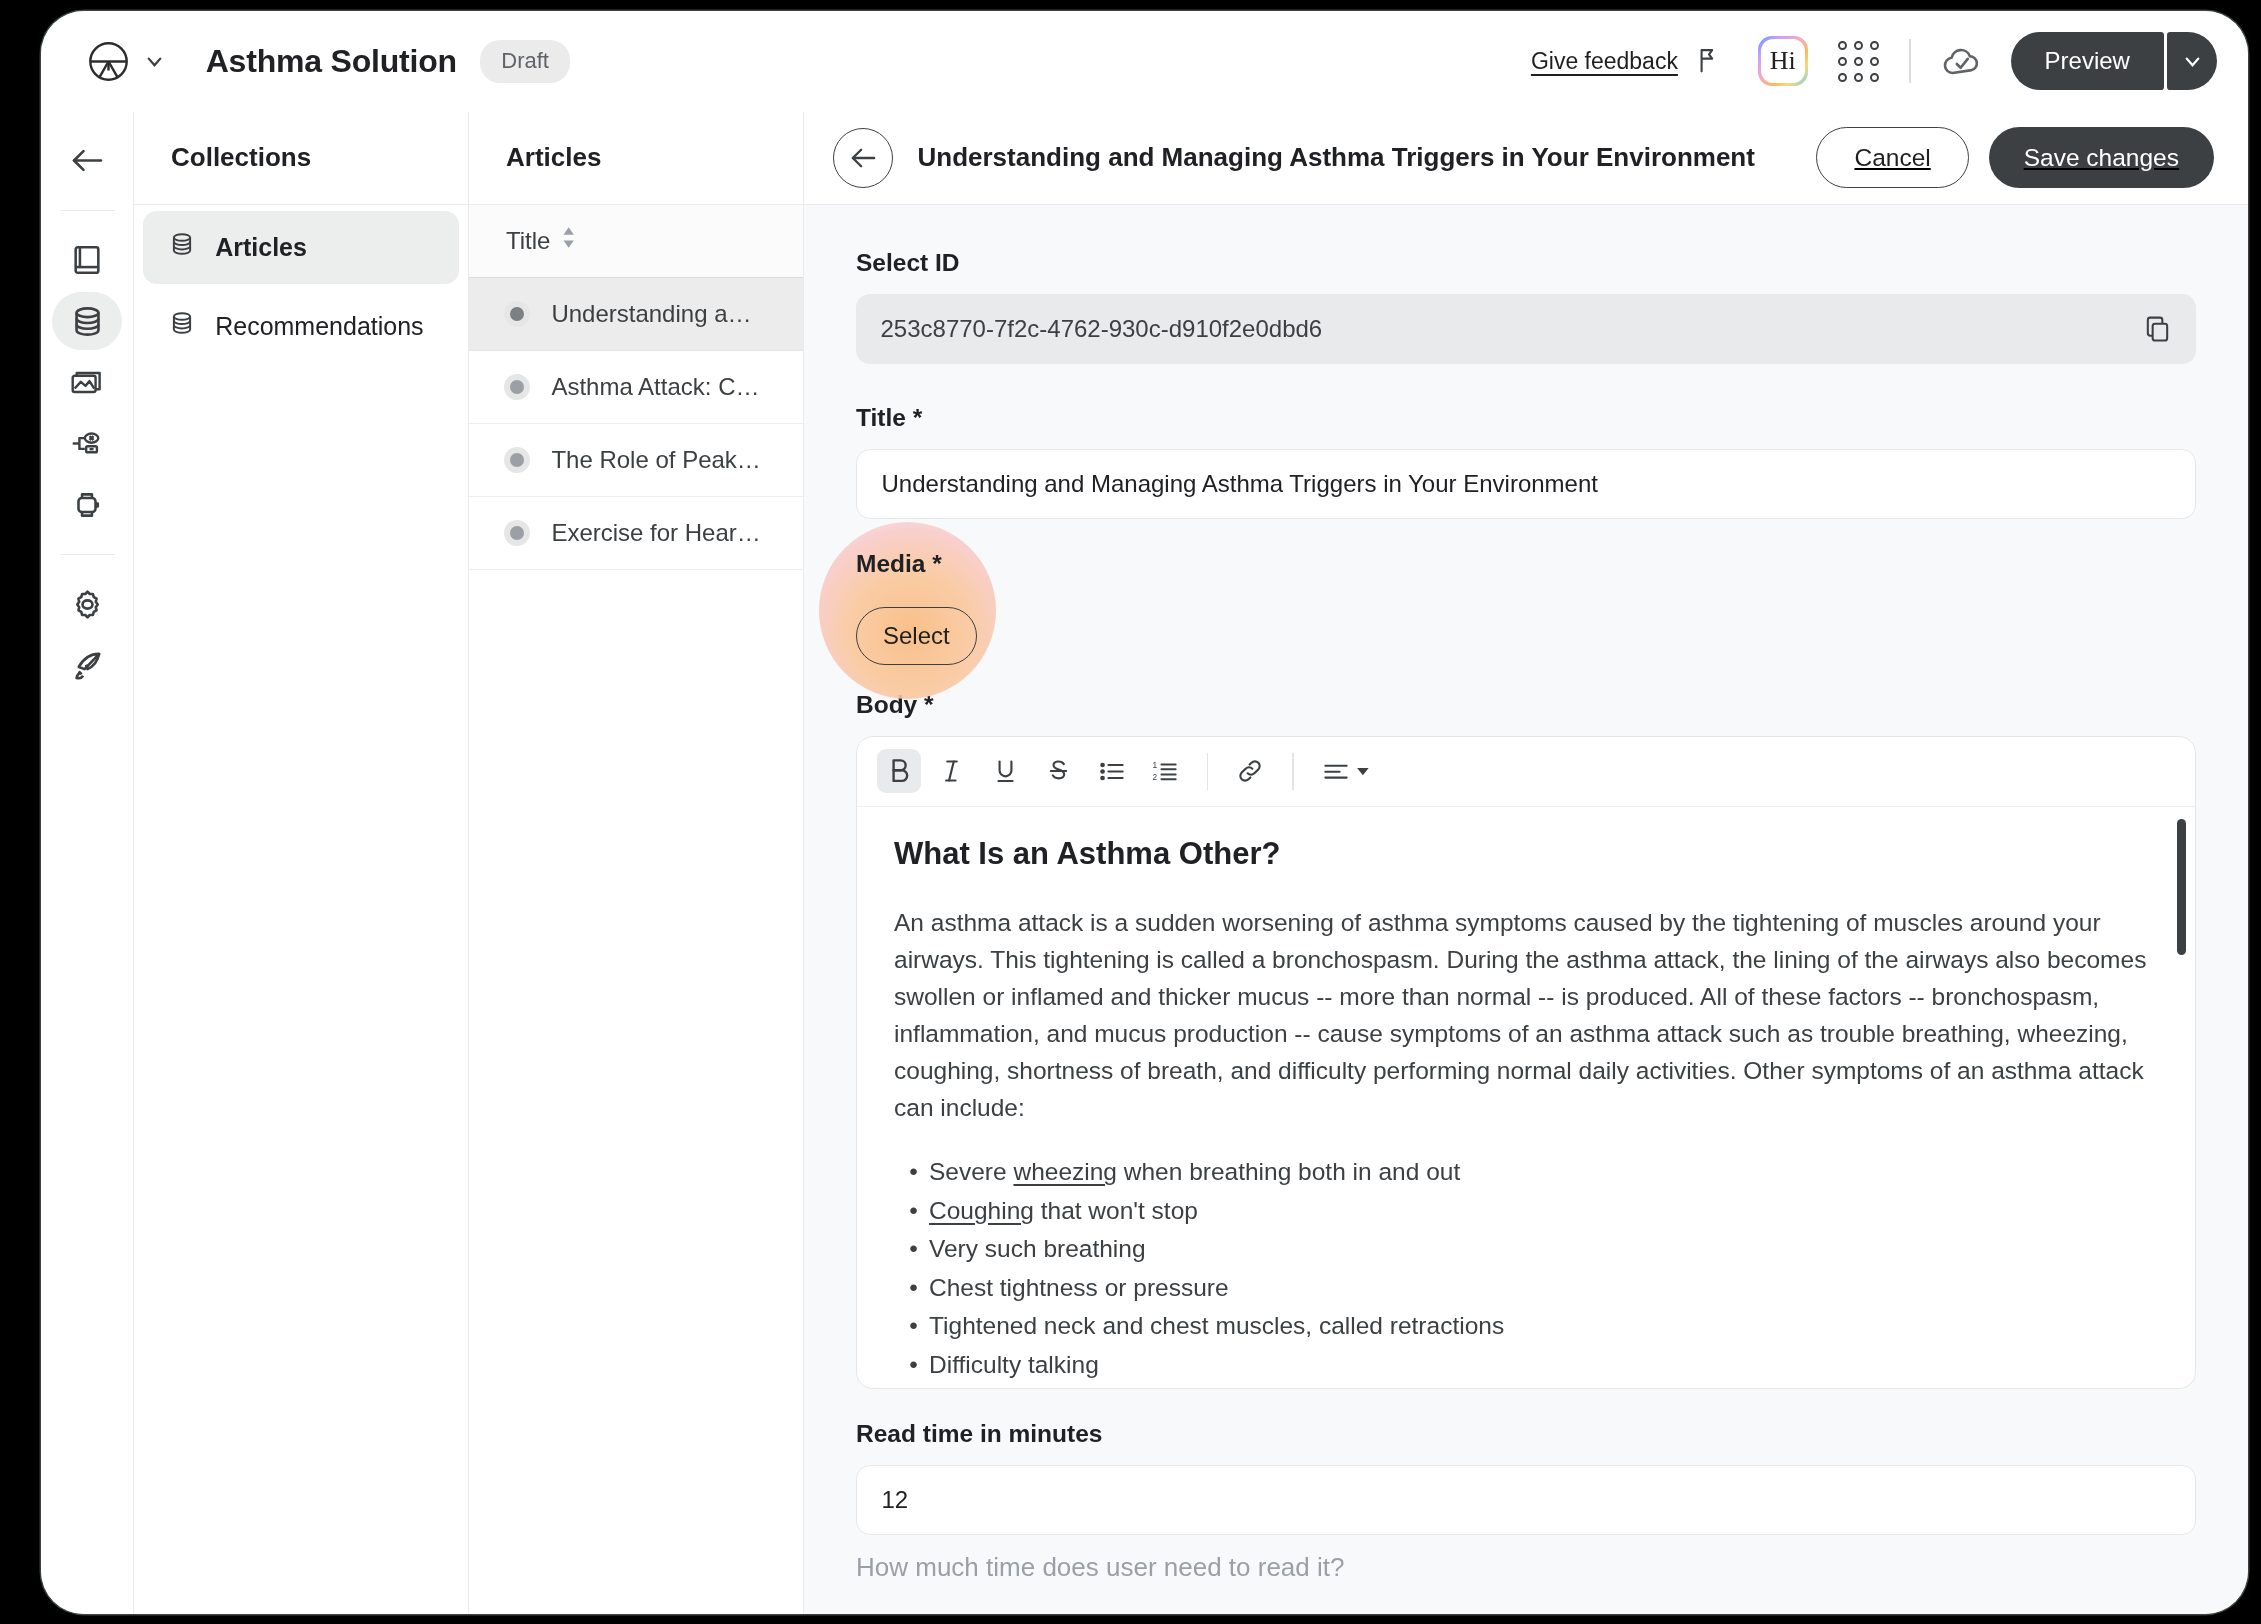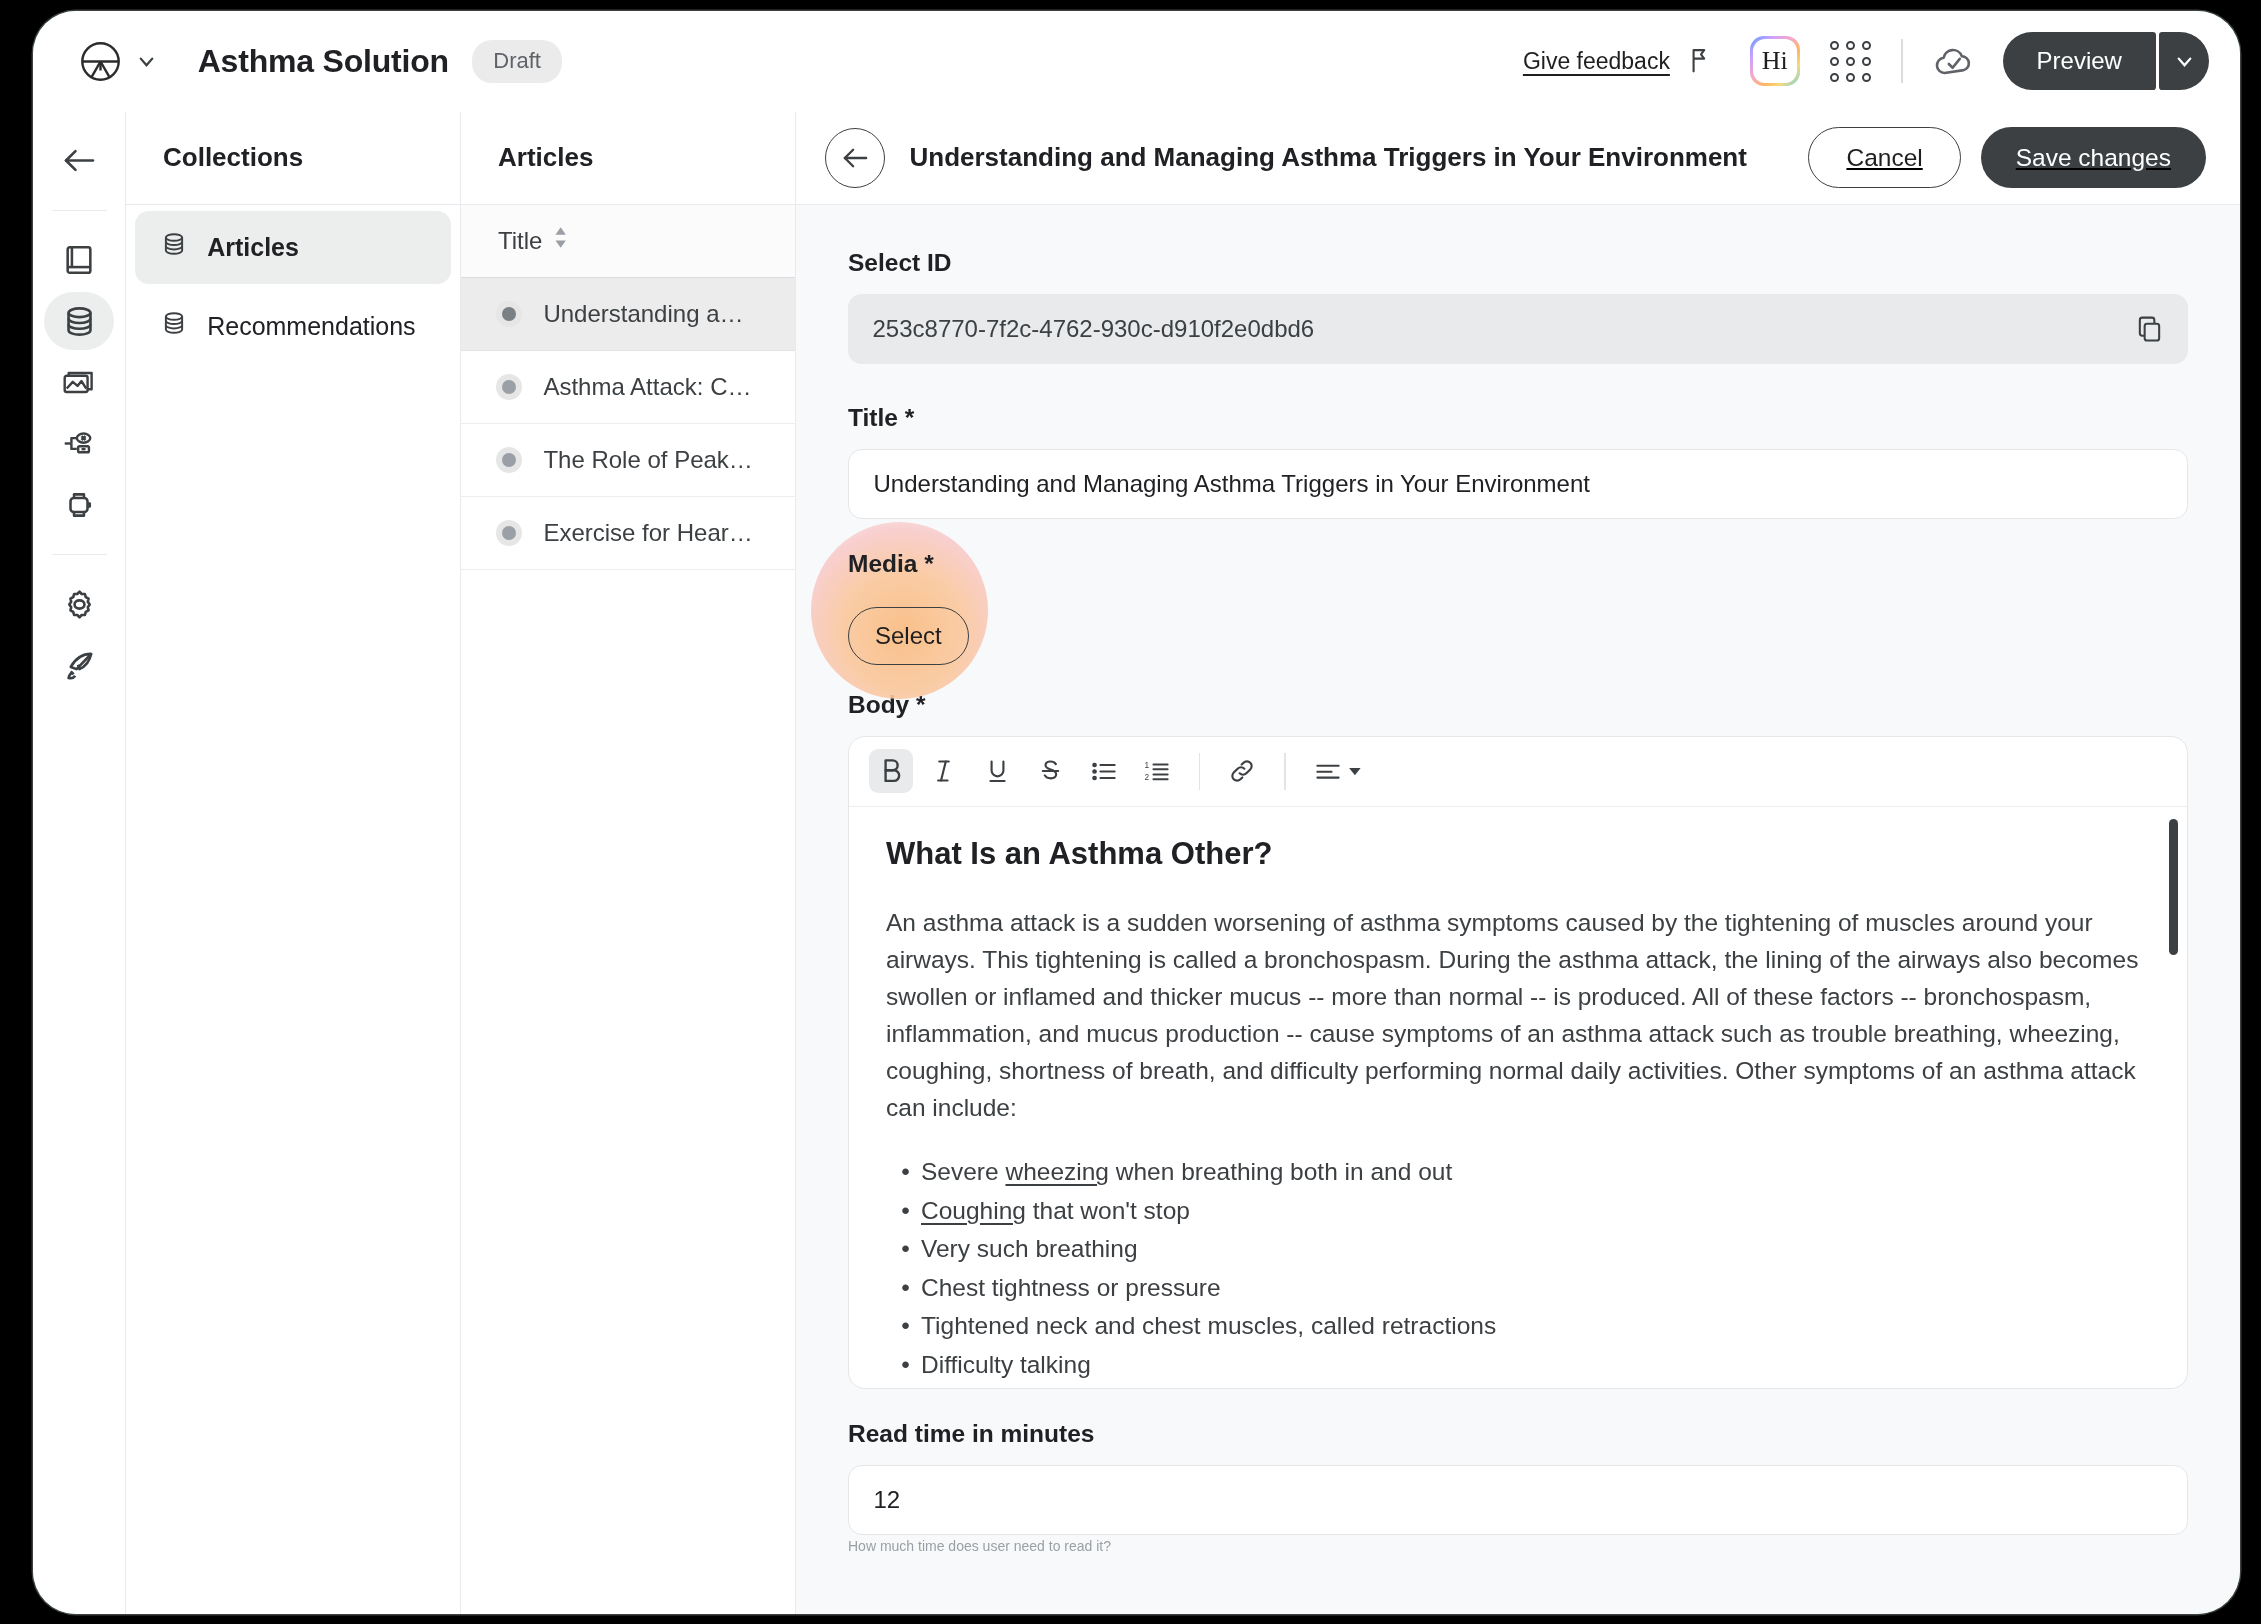--- a/index.html
+++ b/index.html
@@ -6,21 +6,21 @@
   html, body {
     width: 2261px; height: 1624px;
     background: #000;
     font-family: "Liberation Sans", sans-serif;
     overflow: hidden;
   }
 
   
   .window {
     position: absolute;
-    left: 33px; top: 10.7px;
+    left: 41px; top: 10.7px;
     width: 2207px; height: 1603px;
     background: #86efac;
     border-radius: 43px;
     overflow: hidden;
     box-shadow: 0 0 0 1.5px rgba(255,255,255,.25);
   }
 
   
   .topbar {
     height: 101px;
@@ -377,23 +377,23 @@
   }
   .doc-ul u { text-decoration: underline; text-underline-offset: 3.8px; }
   .editor-scroll {
     position: absolute;
     right: 9.2px; top: 12.2px;
     width: 9.2px; height: 136px;
     border-radius: 6.1px;
     background: #3c4043;
   }
   .help-text {
-    font-size: 14px;
+    font-size: 26px;
     color: #9aa0a6;
-    margin-top: 3px;
+    margin-top: 17px;
   }
 </style>
 </head>
 <body>
 
 <div class="window">
 
   <div class="topbar">
     <span class="brand-logo">
       <svg viewBox="0 0 62 62" width="47" height="47" fill="none" stroke="#2c2c2c" stroke-width="3.2">

